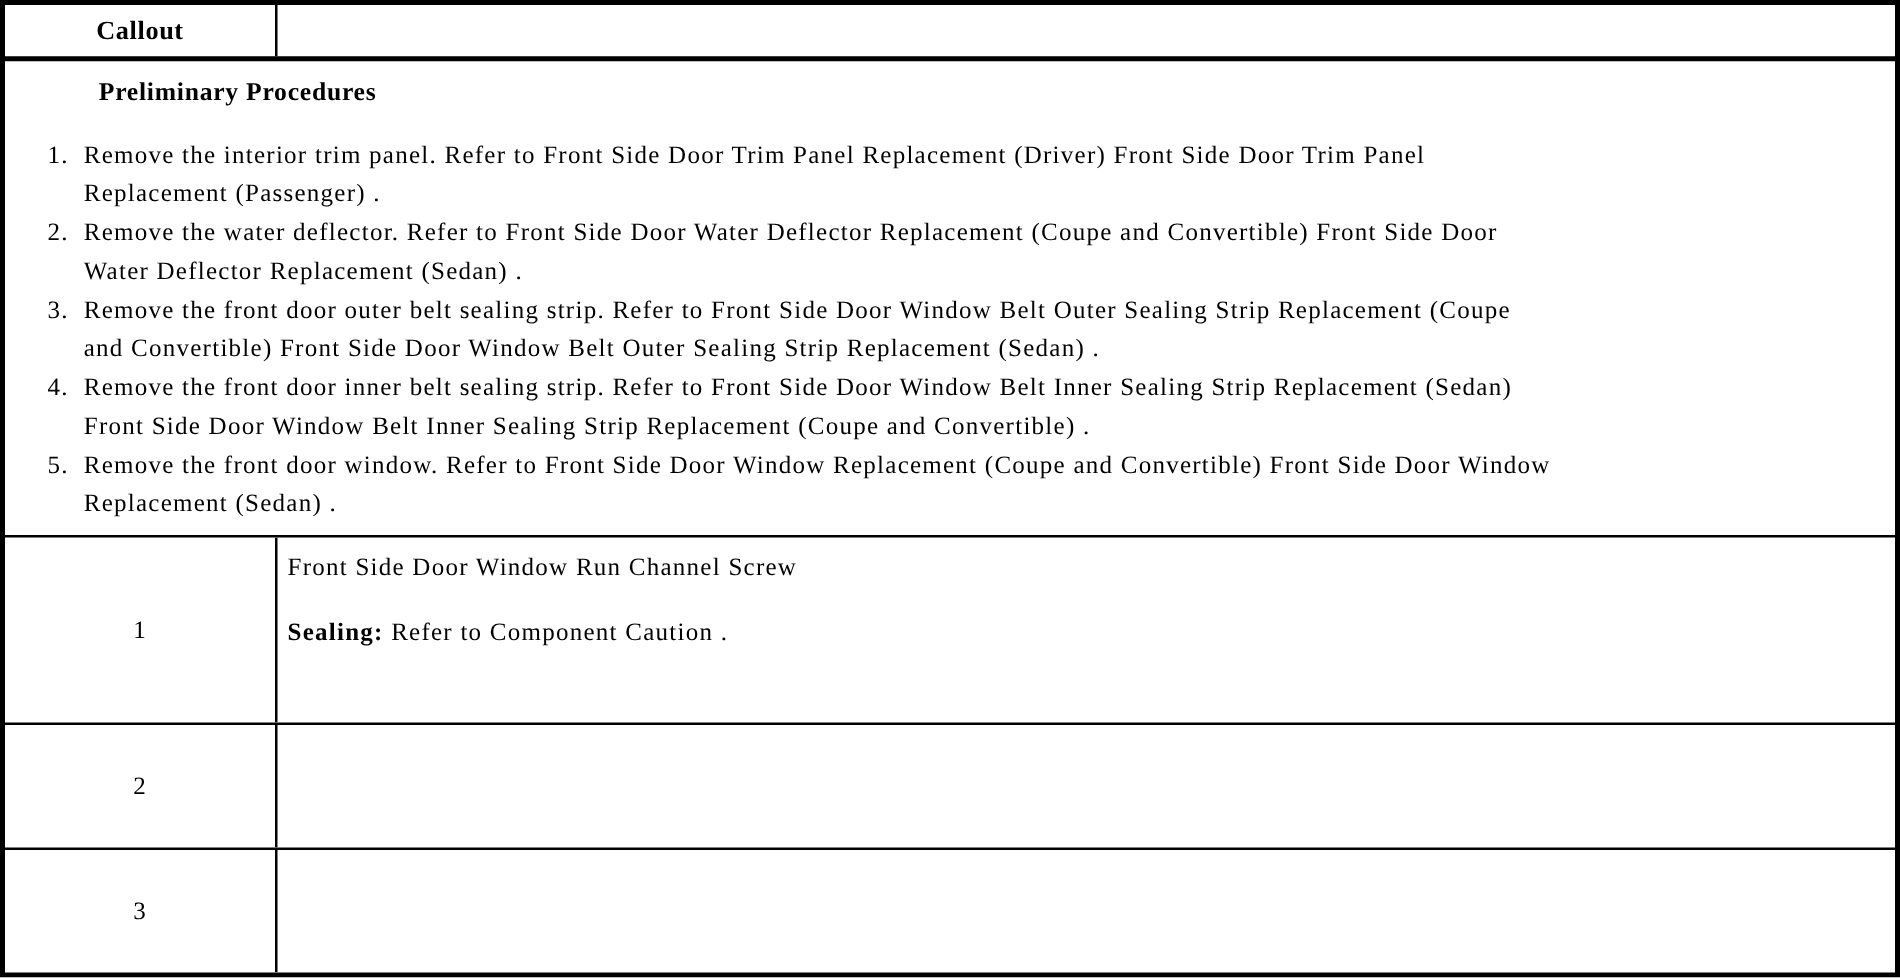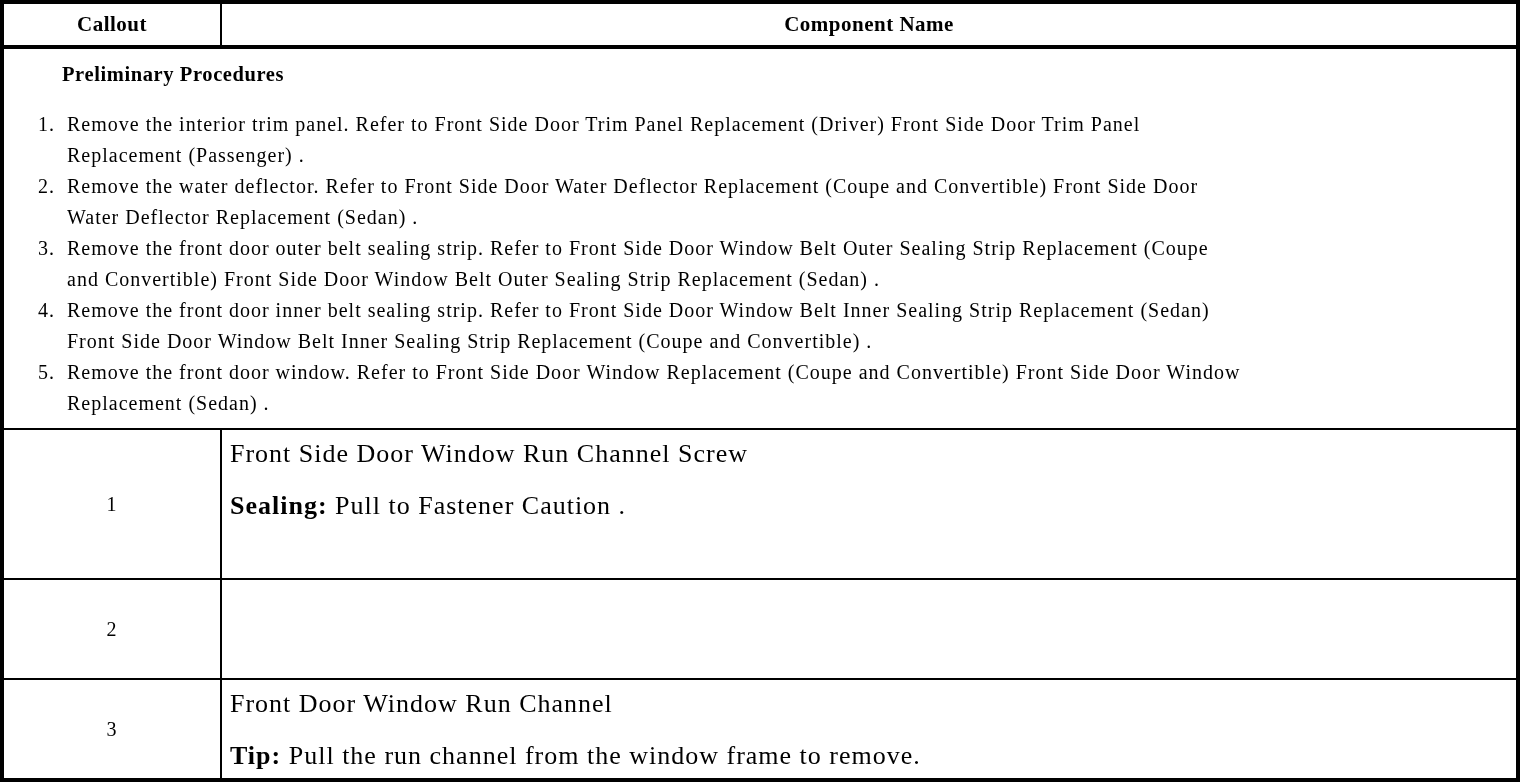--- a/index.html
+++ b/index.html
@@ -14,45 +14,44 @@
   
   .header-row { flex:0 0 41px; display:flex; border-bottom:4px solid #000; }
   .hcell { display:flex; align-items:center; justify-content:center;
            font-weight:bold; font-size:21px; letter-spacing:0.5px; }
   .hcell-callout { flex:0 0 216px; border-right:2px solid #000; }
   .hcell-component { flex:1; }
   
   .prelim { flex:0 0 379px; box-sizing:border-box; padding:10px 14px 0 0;
             font-size:20px; letter-spacing:1px; overflow:hidden; }
   .prelim-title { font-weight:bold; font-size:20.5px; padding-left:58px;
-                  margin:3px 0 23px 0; line-height:24px; letter-spacing:0.6px; }
+                  margin:3px 0 23px 17px; line-height:24px; letter-spacing:0.6px; }
   .step { display:flex; line-height:31px; }
   .step-num { flex:0 0 29px; margin-left:34px; }
   .step-text { flex:1; white-space:pre-wrap; }
   
   .data-row { display:flex; border-top:2px solid #000; overflow:hidden; }
   .row-1 { flex:0 0 148px; }
   .row-2 { flex:0 0 98px; }
   .row-3 { flex:1; }
   .ccell { flex:0 0 216px; border-right:2px solid #000;
            display:flex; align-items:center; justify-content:center;
            font-size:20px; letter-spacing:1px; }
   .comp-cell { flex:1; box-sizing:border-box; padding:11px 12px 0 8px;
-               font-size:26px; letter-spacing:1px; }
+               font-size:20px; letter-spacing:1px; }
   .comp-cell p { margin:0 0 26px 0; line-height:26px; }
   .bold { font-weight:bold; }
 </style>
 </head>
 <body>
 
 <div class="page">
 
   <div class="header-row">
     <div class="hcell hcell-callout">Callout</div>
-    <div class="hcell hcell-component">Component Name</div>
   </div>
 
   <div class="prelim">
     <div class="prelim-title">Preliminary Procedures</div>
 
     <div class="step">
       <div class="step-num">1.</div>
       <div class="step-text">Remove the interior trim panel. Refer to Front Side Door Trim Panel Replacement (Driver) Front Side Door Trim Panel
 Replacement (Passenger) .</div>
     </div>
@@ -75,29 +74,25 @@
       <div class="step-num">5.</div>
       <div class="step-text">Remove the front door window. Refer to Front Side Door Window Replacement (Coupe and Convertible) Front Side Door Window
 Replacement (Sedan) .</div>
     </div>
   </div>
 
   <div class="data-row row-1">
     <div class="ccell">1</div>
     <div class="comp-cell">
       <p>Front Side Door Window Run Channel Screw</p>
-      <p><span class="bold">Sealing:</span><span> Pull to Fastener Caution .</span></p>
+      <p><span class="bold">Sealing:</span><span> Refer to Component Caution .</span></p>
     </div>
   </div>
 
   <div class="data-row row-2">
     <div class="ccell">2</div>
   </div>
 
   <div class="data-row row-3">
     <div class="ccell">3</div>
-    <div class="comp-cell">
-      <p>Front Door Window Run Channel</p>
-      <p><span class="bold">Tip:</span><span> Pull the run channel from the window frame to remove.</span></p>
-    </div>
   </div>
 
 </div>
 
 </body></html>

